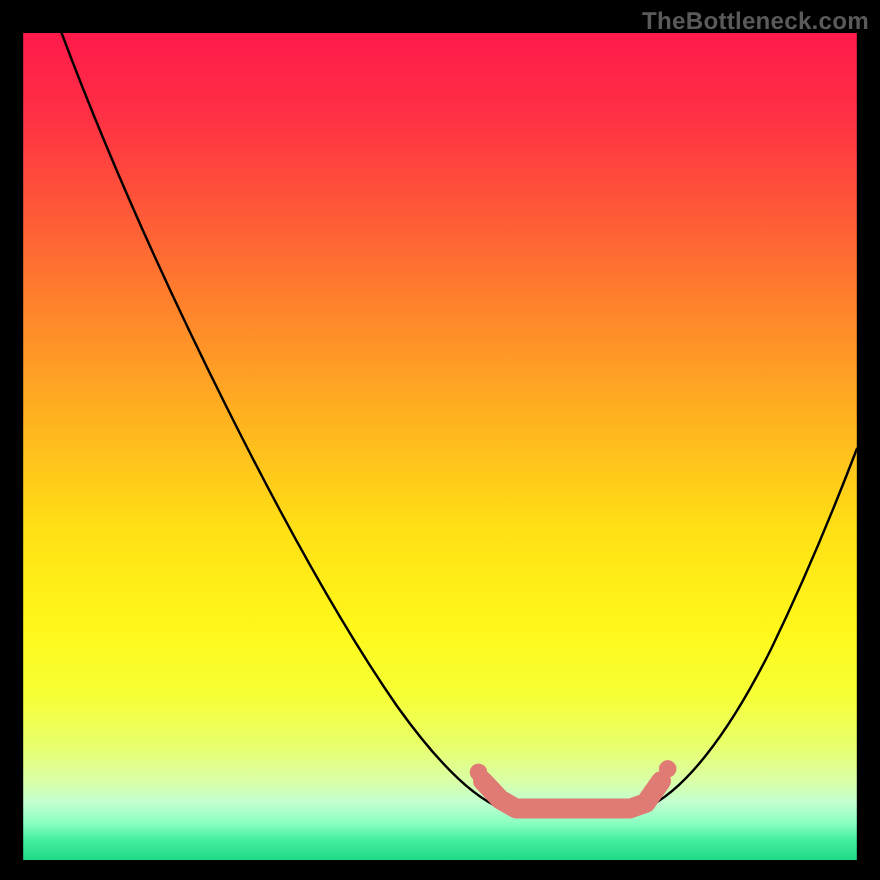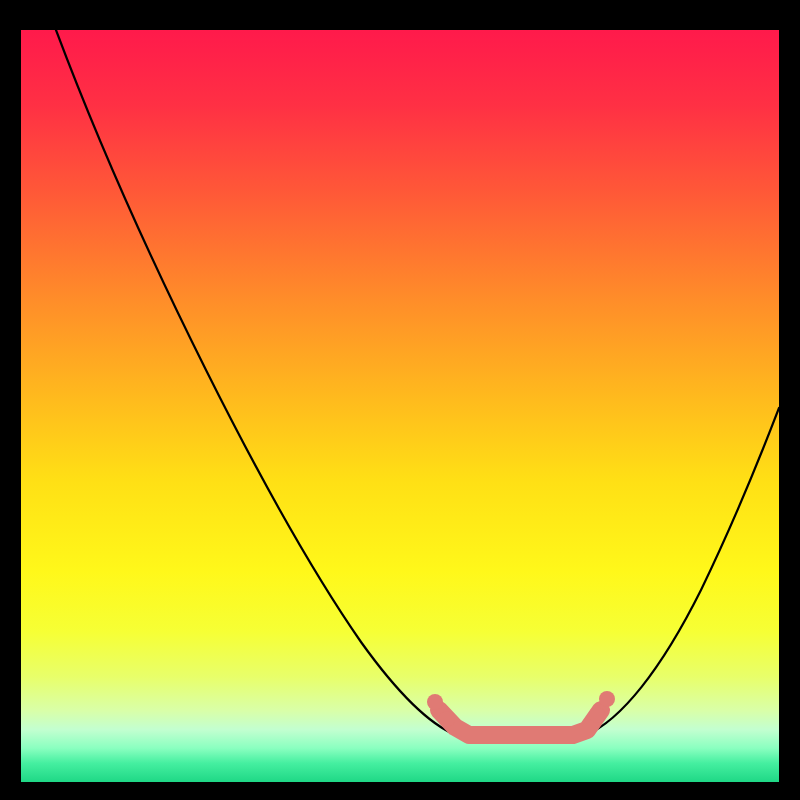--- a/index.html
+++ b/index.html
@@ -80,13 +80,14 @@
                L 566 700
                L 580 680"></path>
 
       <circle cx="414" cy="672" r="8" fill="#e07a74"></circle>
       <circle cx="426" cy="689" r="8" fill="#e07a74"></circle>
       <circle cx="586" cy="669" r="8" fill="#e07a74"></circle>
       <circle cx="576" cy="685" r="8" fill="#e07a74"></circle>
     </svg>
   </div>
 
+  <div class="watermark">TheBottleneck.com</div>
 </div>
 
 </body></html>

